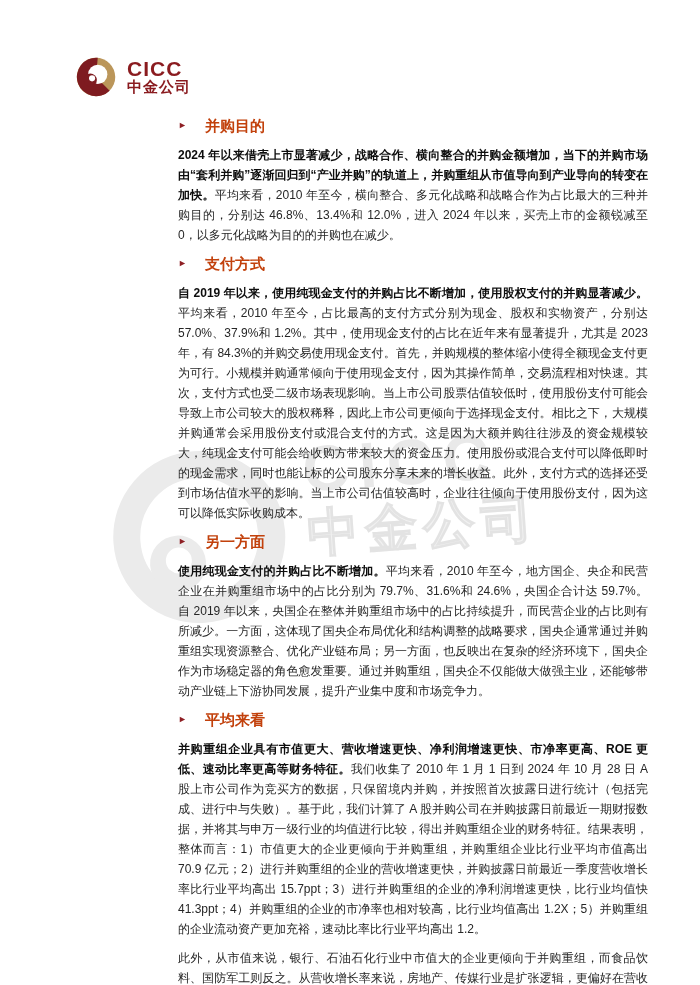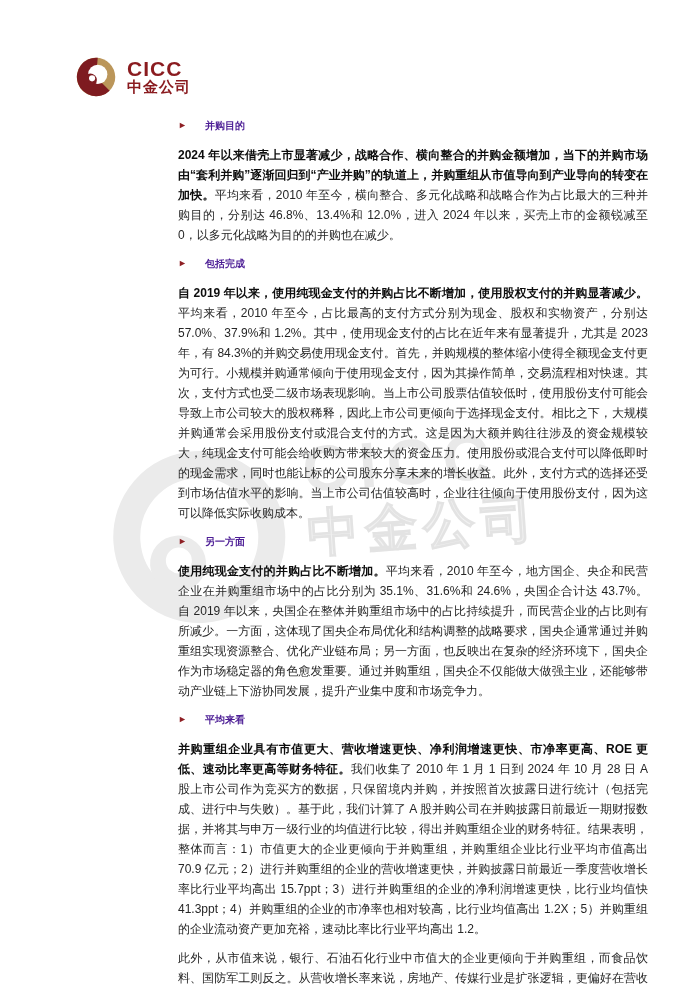--- a/index.html
+++ b/index.html
@@ -24,21 +24,21 @@
   .logo{position:absolute;left:75px;top:56px;display:flex;align-items:center;z-index:2;}
   .logo-mark{width:42px;height:42px;}
   .logo-text{margin-left:10px;color:#8a1b1f;}
   .logo-brand{font-size:21px;font-weight:bold;letter-spacing:1px;line-height:1.0;}
   .logo-brand-cn{font-size:15px;font-weight:bold;letter-spacing:1px;line-height:1.1;}
   
   .content{position:absolute;left:178px;top:116px;width:470px;z-index:1;color:#262626;}
   .section{margin:0 0 9px 0;}
   .sec-header{display:flex;align-items:center;margin:0 0 10px 0;}
   .tri{color:#8e1f24;font-size:9px;width:27px;flex:0 0 27px;line-height:19px;}
-  .sec-title{font-size:10px;font-weight:bold;color:#4c1d95;line-height:19px;}
+  .sec-title{font-size:15px;font-weight:bold;color:#c2410c;line-height:19px;}
   .para{font-size:12px;line-height:20px;text-align:justify;margin:4px 0 9px 0;}
   .para:last-child{margin-bottom:0;}
   .lead{font-weight:bold;color:#0d0d0d;}
   
   .footer{position:absolute;left:0;top:902px;width:700px;text-align:center;z-index:1;}
   .disclaimer{font-size:10.5px;color:#333333;text-decoration:underline;line-height:16px;}
   .page-number{font-size:10.5px;color:#333333;line-height:16px;margin-top:2px;}
 </style>
 </head>
 <body>
@@ -71,31 +71,31 @@
     <div class="sec-header">
       <span class="tri">►</span>
       <span class="sec-title">并购目的</span>
     </div>
     <p class="para"><span class="lead">2024 年以来借壳上市显著减少，战略合作、横向整合的并购金额增加，当下的并购市场由“套利并购”逐渐回归到“产业并购”的轨道上，并购重组从市值导向到产业导向的转变在加快。</span><span>平均来看，2010 年至今，横向整合、多元化战略和战略合作为占比最大的三种并购目的，分别达 46.8%、13.4%和 12.0%，进入 2024 年以来，买壳上市的金额锐减至 0，以多元化战略为目的的并购也在减少。</span></p>
   </div>
 
   <div class="section">
     <div class="sec-header">
       <span class="tri">►</span>
-      <span class="sec-title">包括完成</span>
+      <span class="sec-title">支付方式</span>
     </div>
     <p class="para"><span class="lead">自 2019 年以来，使用纯现金支付的并购占比不断增加，使用股权支付的并购显著减少。</span><span>平均来看，2010 年至今，占比最高的支付方式分别为现金、股权和实物资产，分别达 57.0%、37.9%和 1.2%。其中，使用现金支付的占比在近年来有显著提升，尤其是 2023 年，有 84.3%的并购交易使用现金支付。首先，并购规模的整体缩小使得全额现金支付更为可行。小规模并购通常倾向于使用现金支付，因为其操作简单，交易流程相对快速。其次，支付方式也受二级市场表现影响。当上市公司股票估值较低时，使用股份支付可能会导致上市公司较大的股权稀释，因此上市公司更倾向于选择现金支付。相比之下，大规模并购通常会采用股份支付或混合支付的方式。这是因为大额并购往往涉及的资金规模较大，纯现金支付可能会给收购方带来较大的资金压力。使用股份或混合支付可以降低即时的现金需求，同时也能让标的公司股东分享未来的增长收益。此外，支付方式的选择还受到市场估值水平的影响。当上市公司估值较高时，企业往往倾向于使用股份支付，因为这可以降低实际收购成本。</span></p>
   </div>
 
   <div class="section">
     <div class="sec-header">
       <span class="tri">►</span>
       <span class="sec-title">另一方面</span>
     </div>
-    <p class="para"><span class="lead">使用纯现金支付的并购占比不断增加。</span><span>平均来看，2010 年至今，地方国企、央企和民营企业在并购重组市场中的占比分别为 35.1%、31.6%和 24.6%，央国企合计达 43.7%。自 2019 年以来，央国企在整体并购重组市场中的占比持续提升，而民营企业的占比则有所减少。一方面，这体现了国央企布局优化和结构调整的战略要求，国央企通常通过并购重组实现资源整合、优化产业链布局；另一方面，也反映出在复杂的经济环境下，国央企作为市场稳定器的角色愈发重要。通过并购重组，国央企不仅能做大做强主业，还能够带动产业链上下游协同发展，提升产业集中度和市场竞争力。</span></p>
+    <p class="para"><span class="lead">使用纯现金支付的并购占比不断增加。</span><span>平均来看，2010 年至今，地方国企、央企和民营企业在并购重组市场中的占比分别为 79.7%、31.6%和 24.6%，央国企合计达 59.7%。自 2019 年以来，央国企在整体并购重组市场中的占比持续提升，而民营企业的占比则有所减少。一方面，这体现了国央企布局优化和结构调整的战略要求，国央企通常通过并购重组实现资源整合、优化产业链布局；另一方面，也反映出在复杂的经济环境下，国央企作为市场稳定器的角色愈发重要。通过并购重组，国央企不仅能做大做强主业，还能够带动产业链上下游协同发展，提升产业集中度和市场竞争力。</span></p>
   </div>
 
   <div class="section">
     <div class="sec-header">
       <span class="tri">►</span>
       <span class="sec-title">平均来看</span>
     </div>
     <p class="para"><span class="lead">并购重组企业具有市值更大、营收增速更快、净利润增速更快、市净率更高、ROE 更低、速动比率更高等财务特征。</span><span>我们收集了 2010 年 1 月 1 日到 2024 年 10 月 28 日 A 股上市公司作为竞买方的数据，只保留境内并购，并按照首次披露日进行统计（包括完成、进行中与失败）。基于此，我们计算了 A 股并购公司在并购披露日前最近一期财报数据，并将其与申万一级行业的均值进行比较，得出并购重组企业的财务特征。结果表明，整体而言：1）市值更大的企业更倾向于并购重组，并购重组企业比行业平均市值高出 70.9 亿元；2）进行并购重组的企业的营收增速更快，并购披露日前最近一季度营收增长率比行业平均高出 15.7ppt；3）进行并购重组的企业的净利润增速更快，比行业均值快 41.3ppt；4）并购重组的企业的市净率也相对较高，比行业均值高出 1.2X；5）并购重组的企业流动资产更加充裕，速动比率比行业平均高出 1.2。</span></p>
     <p class="para"><span>此外，从市值来说，银行、石油石化行业中市值大的企业更倾向于并购重组，而食品饮料、国防军工则反之。从营收增长率来说，房地产、传媒行业是扩张逻辑，更偏好在营收增长率高的时候进行并购重组，相比之下传统红利板块如钢铁、银行、煤炭则更喜欢在低谷期进行并购重组，主要是逆周期逻辑。从市净率来看，市净率偏低时更有并购重组动机的主要是盈利较为稳定的食品饮料、银行和煤炭，而成长弹性板块如计算机、通信则更倾向于在自身估值较高的时</span></p>
   </div>

